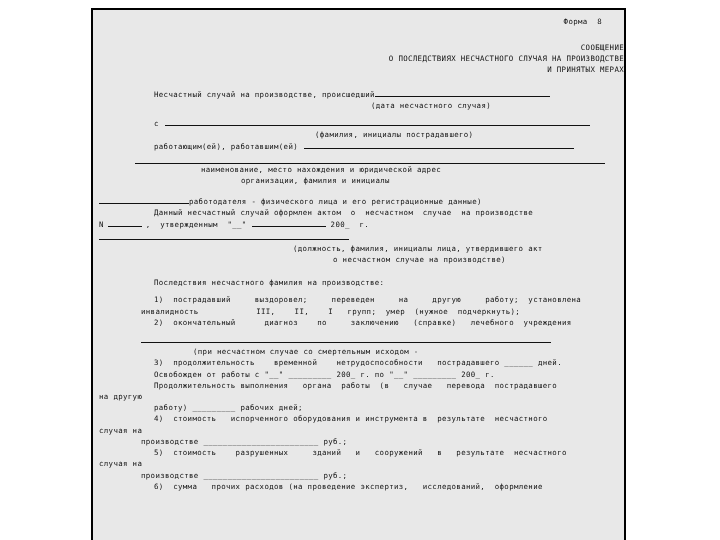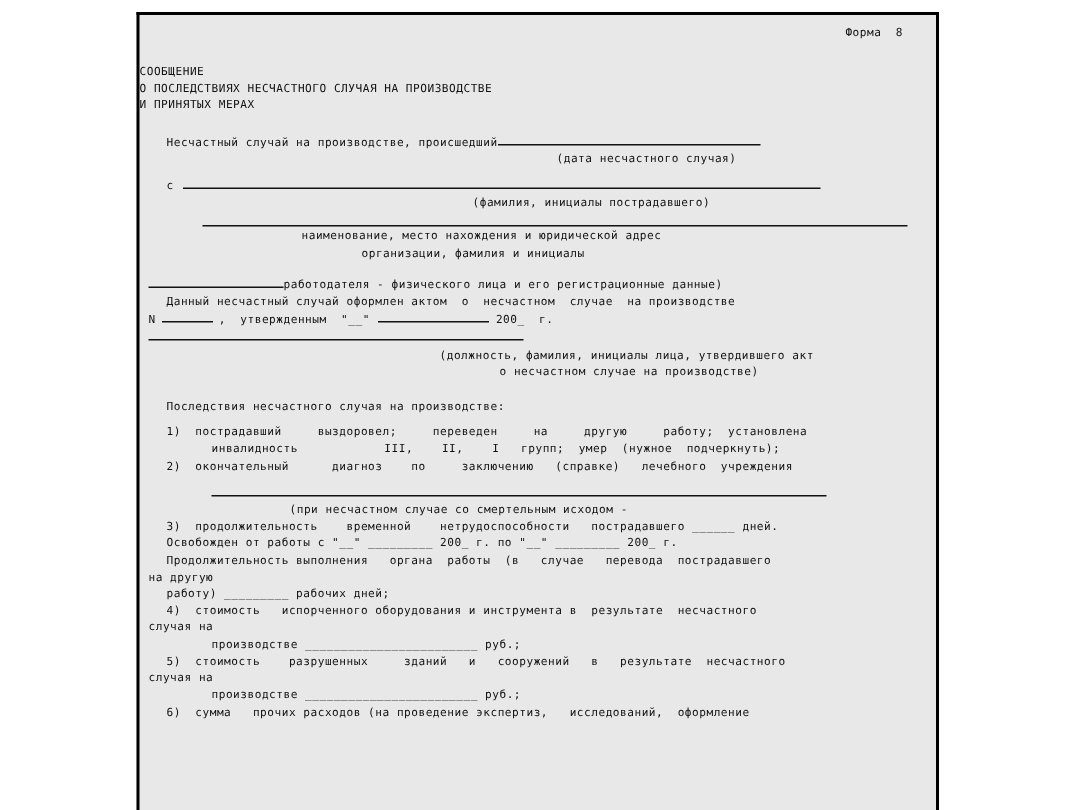--- a/index.html
+++ b/index.html
@@ -33,22 +33,22 @@
     right: 22px;
     top: 6px;
     white-space: pre;
   }
   .body-area {
     position: absolute;
     left: 0;
     top: 30px;
     width: 100%;
   }
-  .ctr { text-align: left; white-space: pre; }
-  .ln  { white-space: pre; padding-left: 18px; }
+  .ctr { text-align: right; white-space: pre; }
+  .ln  { white-space: pre; padding-left: 61px; }
   .ln-flush { white-space: pre; padding-left: 6px; }
   .gap-sm { height: 6px; }
   .gap-md { height: 9px; }
   .gap-lg { height: 12px; }
   .u {
     display: inline-block;
     border-bottom: 1px solid #111;
     vertical-align: baseline;
     height: 8px;
   }
@@ -78,20 +78,21 @@
     <div class="gap-lg"></div>
 
     <div class="ln"><span>Несчастный случай на производстве, происшедший</span><span class="u" style="width:175px"></span></div>
     <div class="ln" style="padding-left:278px">(дата несчастного случая)</div>
 
     <div class="gap-sm"></div>
 
     <div class="ln"><span>с</span><span class="u" style="width:425px;margin-left:6px"></span></div>
     <div class="ln" style="padding-left:222px">(фамилия, инициалы пострадавшего)</div>
 
+    <div class="ln"><span>работающим(ей), работавшим(ей)</span><span class="u" style="width:270px;margin-left:6px"></span></div>
 
     <div class="gap-md"></div>
 
     <div class="full-rule"></div>
     <div class="ln" style="padding-left:108px">наименование, место нахождения и юридической адрес</div>
     <div class="ln" style="padding-left:148px">организации, фамилия и инициалы</div>
 
     <div class="gap-md"></div>
 
     <div class="ln" style="padding-left:6px"><span class="u" style="width:90px"></span><span>работодателя - физического лица и его регистрационные данные)</span></div>
@@ -99,21 +100,21 @@
     <div class="ln">Данный несчастный случай оформлен актом  о  несчастном  случае  на производстве</div>
 
     <div class="ln-flush"><span>N</span><span class="u" style="width:34px;margin:0 4px"></span><span>,  утвержденным  "__"</span><span class="u" style="width:74px;margin:0 5px"></span><span>200_  г.</span></div>
 
     <div class="ln-flush"><span class="u" style="width:250px"></span></div>
     <div class="ln" style="padding-left:200px">(должность, фамилия, инициалы лица, утвердившего акт</div>
     <div class="ln" style="padding-left:240px">о несчастном случае на производстве)</div>
 
     <div class="gap-lg"></div>
 
-    <div class="ln">Последствия несчастного случая на производстве:</div>
+    <div class="ln">Последствия несчастного фамилия на производстве:</div>
 
     <div class="gap-sm"></div>
 
     <div class="ln">1)  пострадавший     выздоровел;     переведен     на     другую     работу;  установлена</div>
     <div class="ln" style="padding-left:48px">инвалидность            III,    II,    I   групп;  умер  (нужное  подчеркнуть);</div>
     <div class="ln">2)  окончательный      диагноз    по     заключению   (справке)   лечебного  учреждения</div>
 
     <div class="gap-sm"></div>
 
     <div class="ln" style="padding-left:48px"><span class="u" style="width:410px"></span></div>

